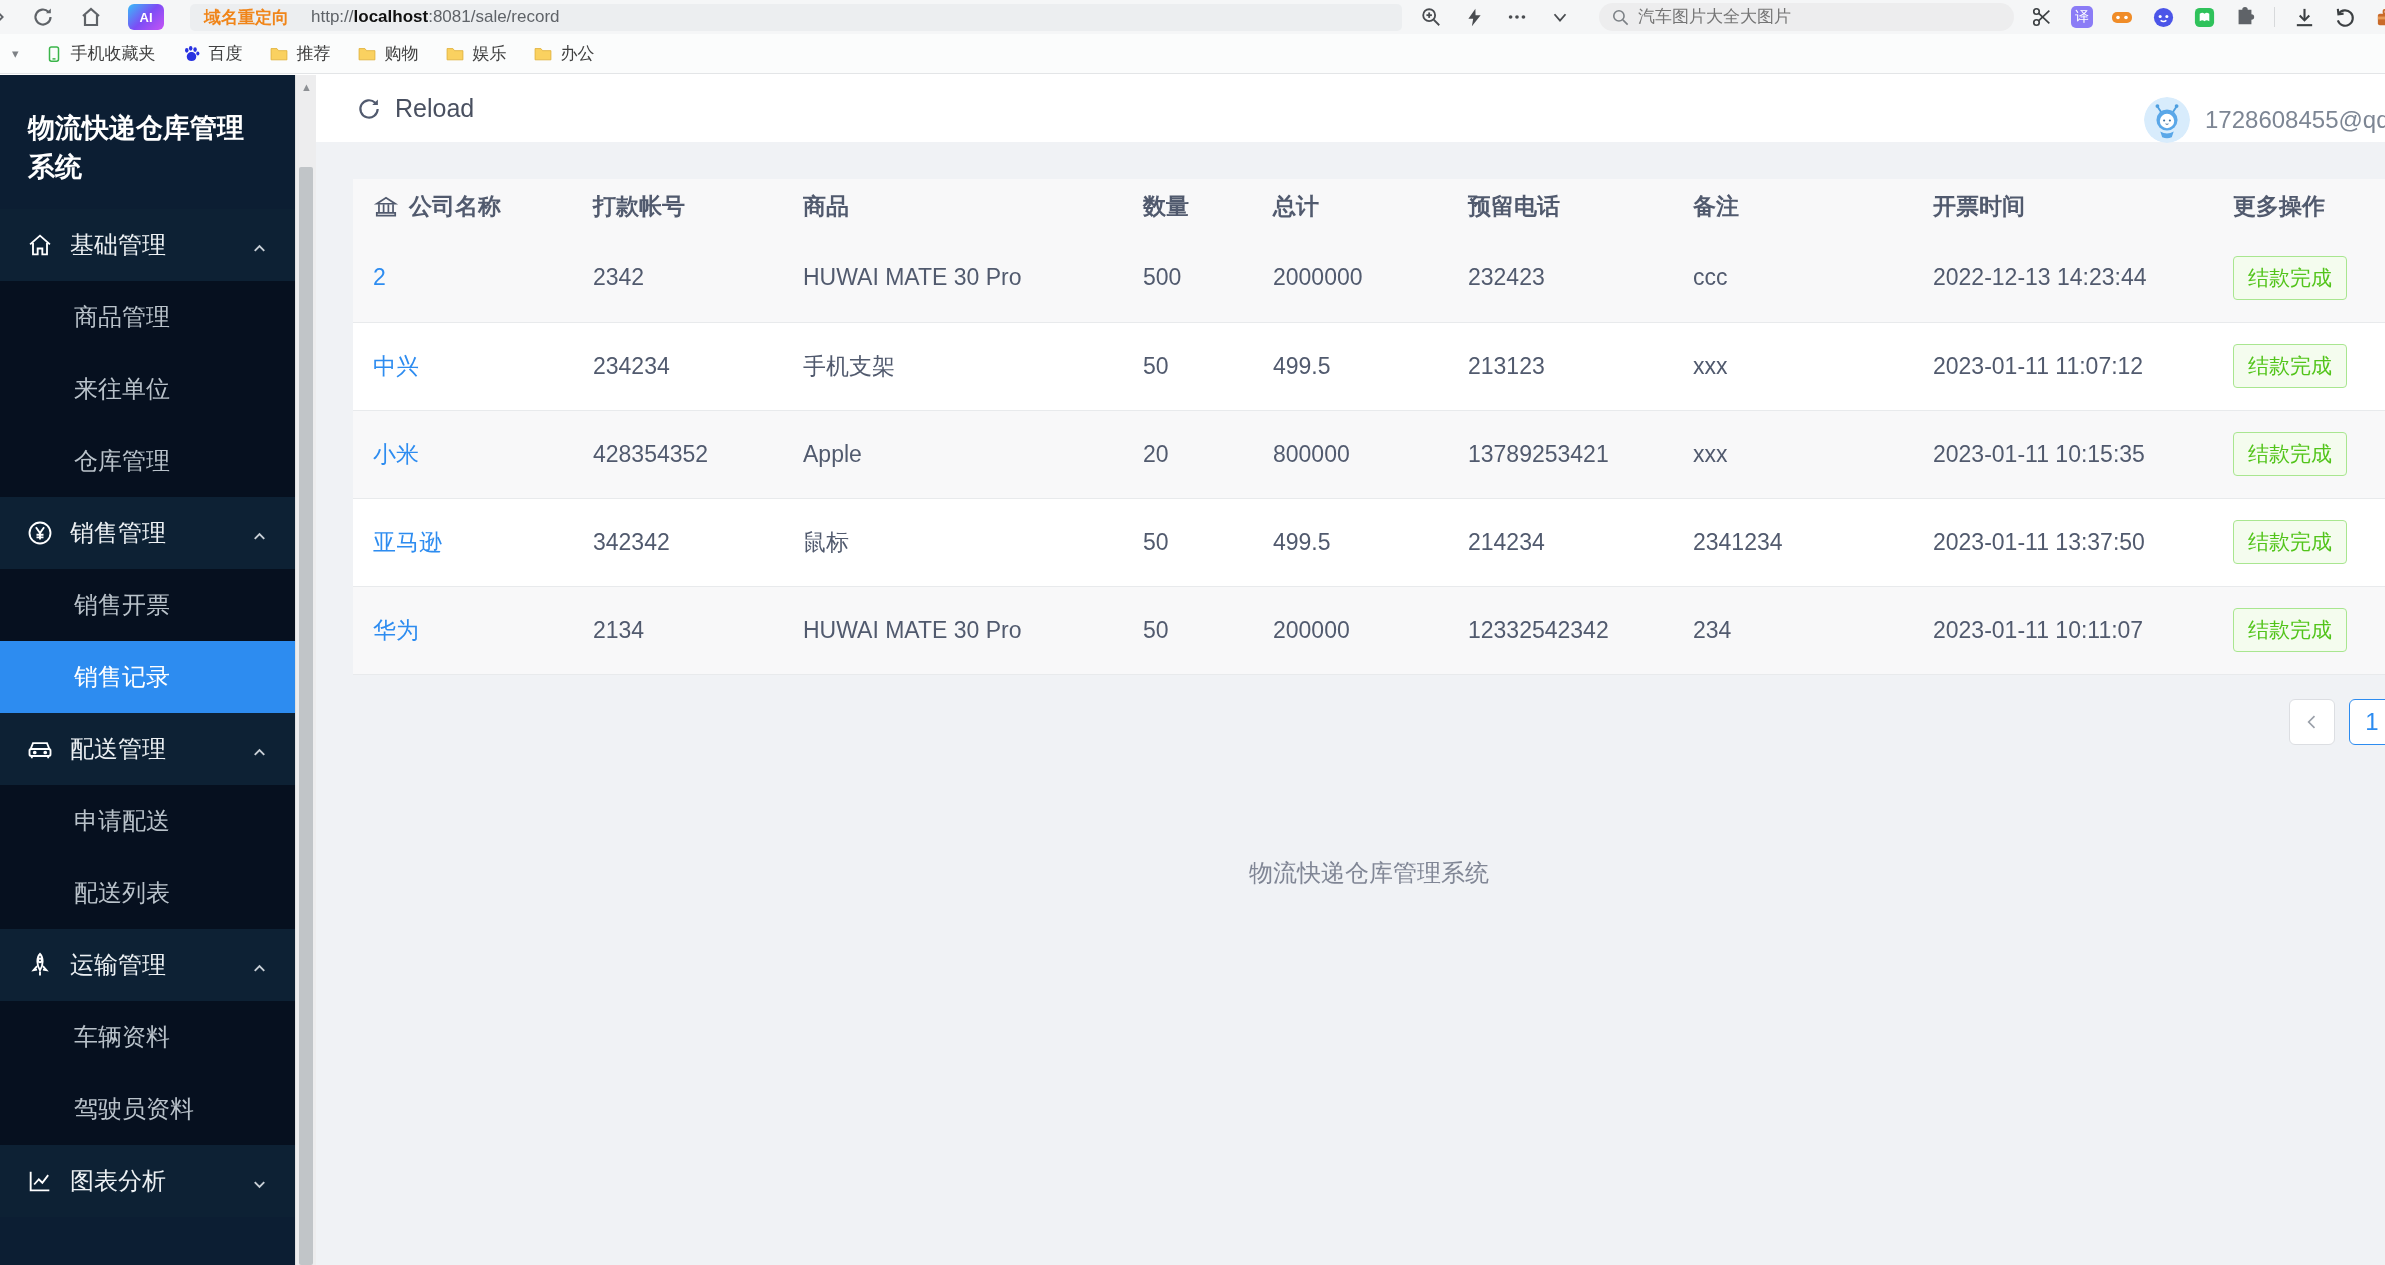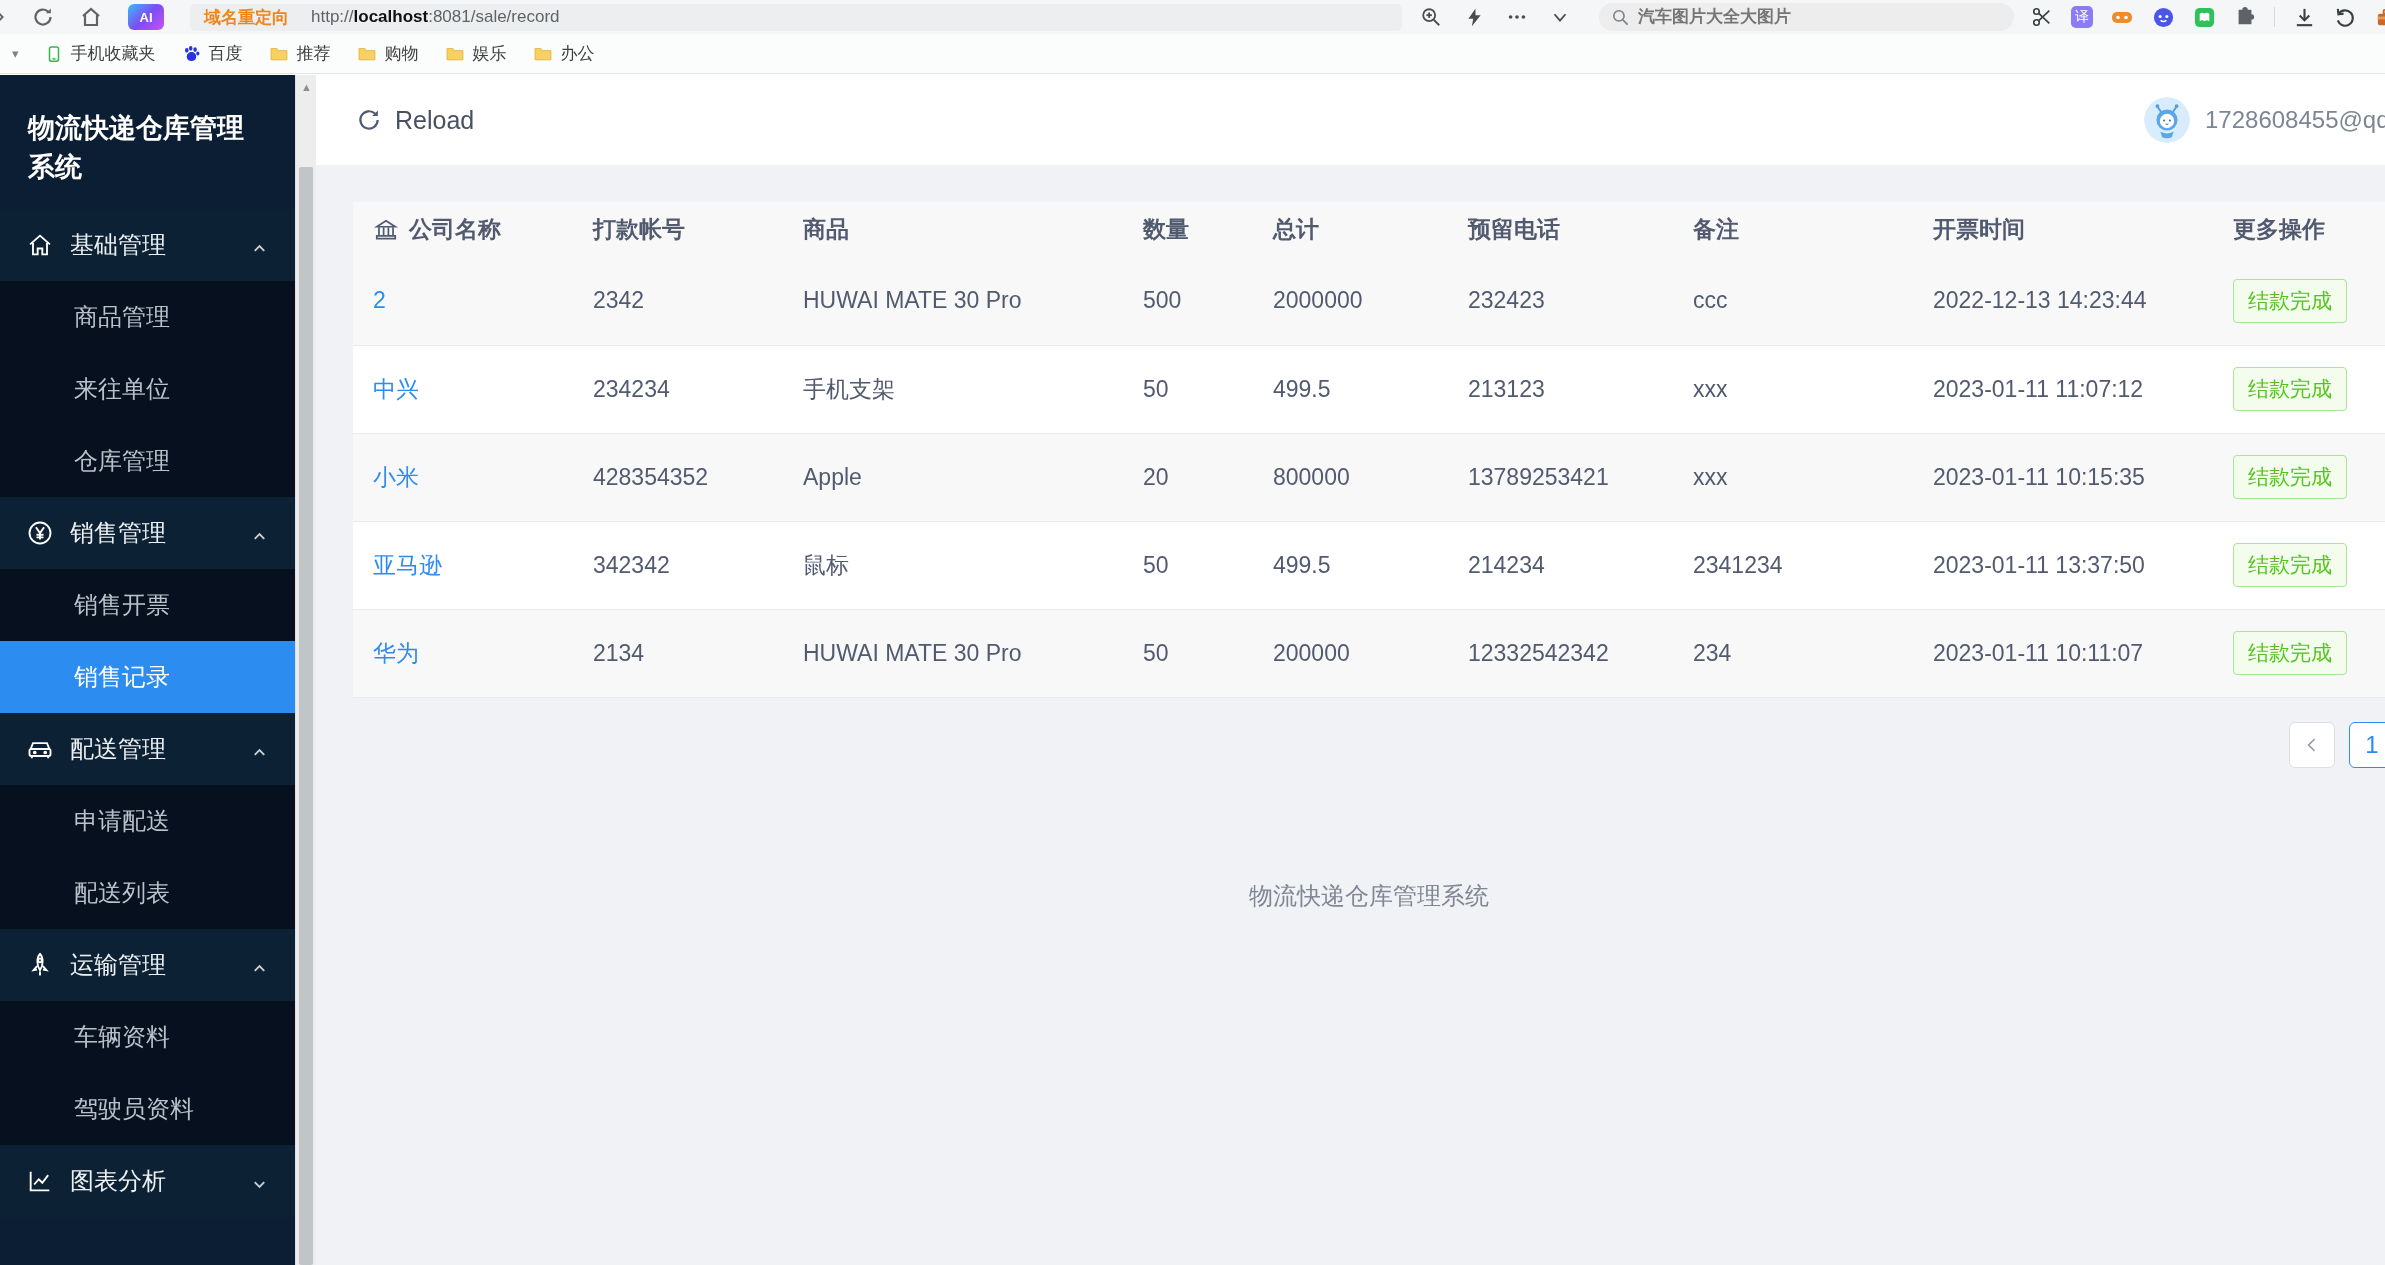--- a/index.html
+++ b/index.html
@@ -11,21 +11,21 @@
   .chrome .navicon { width:26px; height:26px; color:#5f6368; margin-left:18px; flex-shrink:0; display:flex; align-items:center; justify-content:center; }
   .chrome .half-chev { margin-left:-14px; }
   .ai-logo { width:36px; height:26px; border-radius:6px; margin-left:24px; background:linear-gradient(135deg,#38bdf8,#7c4df5,#c653f5); color:#fff; font-size:13px; font-weight:bold; display:flex; align-items:center; justify-content:center; flex-shrink:0; }
   .url-field { margin-left:26px; width:1212px; height:27px; background:#eceef0; border-radius:5px; display:flex; align-items:center; padding:0 14px; font-size:17px; flex-shrink:0; }
   .url-tag { color:#f08519; font-weight:bold; margin-right:22px; }
   .url-proto,.url-path { color:#5f6368; }
   .url-host { color:#111; font-weight:bold; }
   .mini-icons { display:flex; align-items:center; gap:21px; margin-left:18px; color:#494c50; }
   .mini-icons .ic { width:22px; height:22px; display:flex; align-items:center; justify-content:center; }
   .searchbox { margin-left:28px; width:415px; height:28px; background:#ededee; border-radius:14px; display:flex; align-items:center; padding:0 12px; gap:8px; flex-shrink:0; }
-  .searchbox input { border:none; outline:none; background:transparent; font-size:17px; color:#4d7c0f; width:340px; font-family:inherit;font-weight:bold; }
+  .searchbox input { border:none; outline:none; background:transparent; font-size:17px; color:#4d7c0f; width:340px; font-family:inherit; }
   .ext-icons { display:flex; align-items:center; gap:17px; margin-left:16px; }
   .ext-icons .ic { width:24px; height:24px; display:flex; align-items:center; justify-content:center; }
   .sq { width:22px; height:22px; border-radius:5px; color:#fff; font-size:14px; display:flex; align-items:center; justify-content:center; }
   .vdiv { width:1px; height:20px; background:#d7d9db; }
 
   
   .bookbar { position:absolute; top:34px; left:0; width:2385px; height:40px; background:#fbfcfc; border-bottom:1px solid #e3e5e7; display:flex; align-items:center; padding-left:12px; gap:26px; }
   .bm { display:flex; align-items:center; gap:8px; font-size:17px; color:#404040; }
   .bm-caret { color:#7d8185; font-size:13px; }
 
@@ -42,21 +42,21 @@
   .micon { width:28px; height:28px; margin-right:16px; flex-shrink:0; color:#fff; }
   .chev { margin-left:auto; width:19px; height:19px; color:#c8cfd6; }
 
   
   .side-scroll { width:21px; background:#ededee; position:relative; flex-shrink:0; border-left:1px solid #e0e0e0; }
   .sb-arrow { position:absolute; top:6px; left:0; width:21px; text-align:center; color:#8d9094; font-size:11px; }
   .sb-thumb { position:absolute; top:92px; bottom:0; left:3px; width:14px; background:#c1c5c8; border-radius:2px; }
 
   
   .main { flex:1; display:flex; flex-direction:column; background:#f0f2f5; overflow:hidden; }
-  .main-header { height:90px; background:#fff; flex-shrink:0; position:relative; display:flex; align-items:center; padding-left:40px; }
+  .main-header { height:67px; background:#fff; flex-shrink:0; position:relative; display:flex; align-items:center; padding-left:40px; }
   .reload-btn { display:flex; align-items:center; gap:13px; color:#495060; font-size:25px; cursor:pointer; }
   .reload-btn .ric { width:26px; height:26px; color:#515a6e; }
   .userbox { position:absolute; left:1828px; top:0; height:90px; display:flex; align-items:center; gap:15px; white-space:nowrap; }
   .avatar { width:46px; height:46px; border-radius:50%; flex-shrink:0; }
   .useremail { font-size:24px; color:#7d8694; }
 
   .content { flex:1; padding:37px 0 0 37px; overflow:hidden; position:relative; }
   .card { width:2032px; background:#fff; }
   table.rec { width:2032px; border-collapse:collapse; table-layout:fixed; }
   .rec th { background:#f8f8f9; height:55px; text-align:left; padding-left:20px; font-size:23px; font-weight:bold; color:#515a6e; white-space:nowrap; overflow:hidden; }

